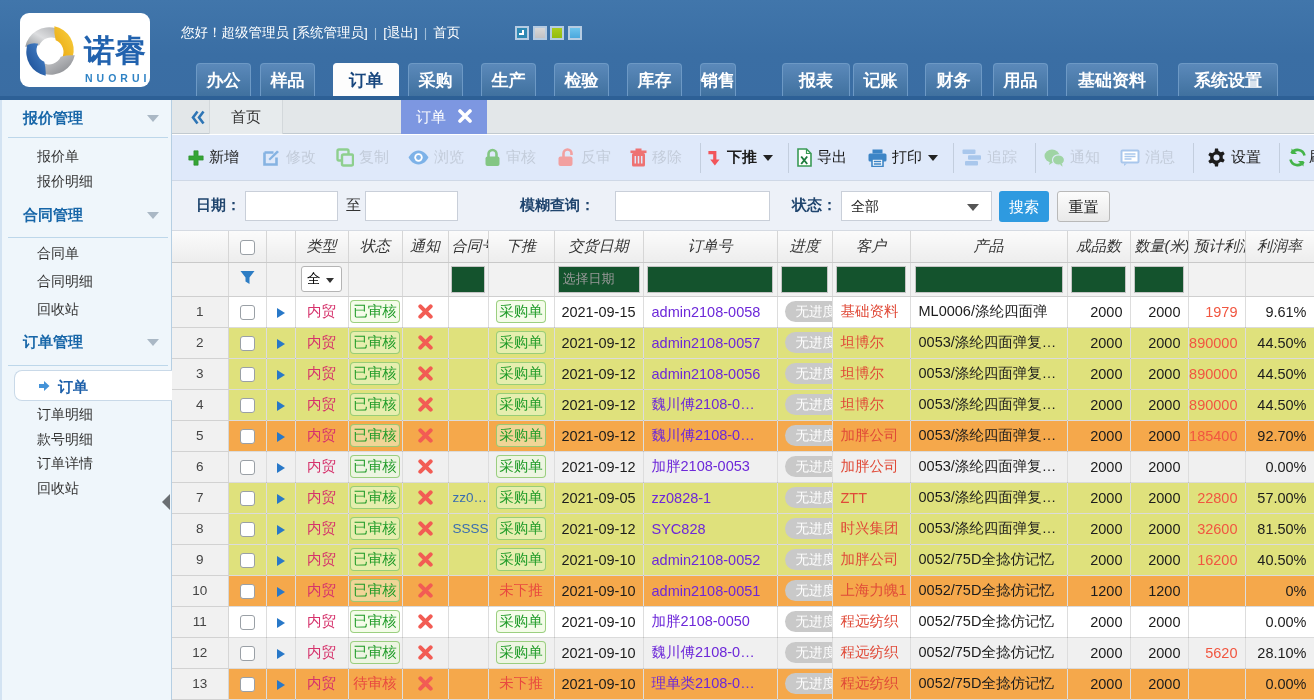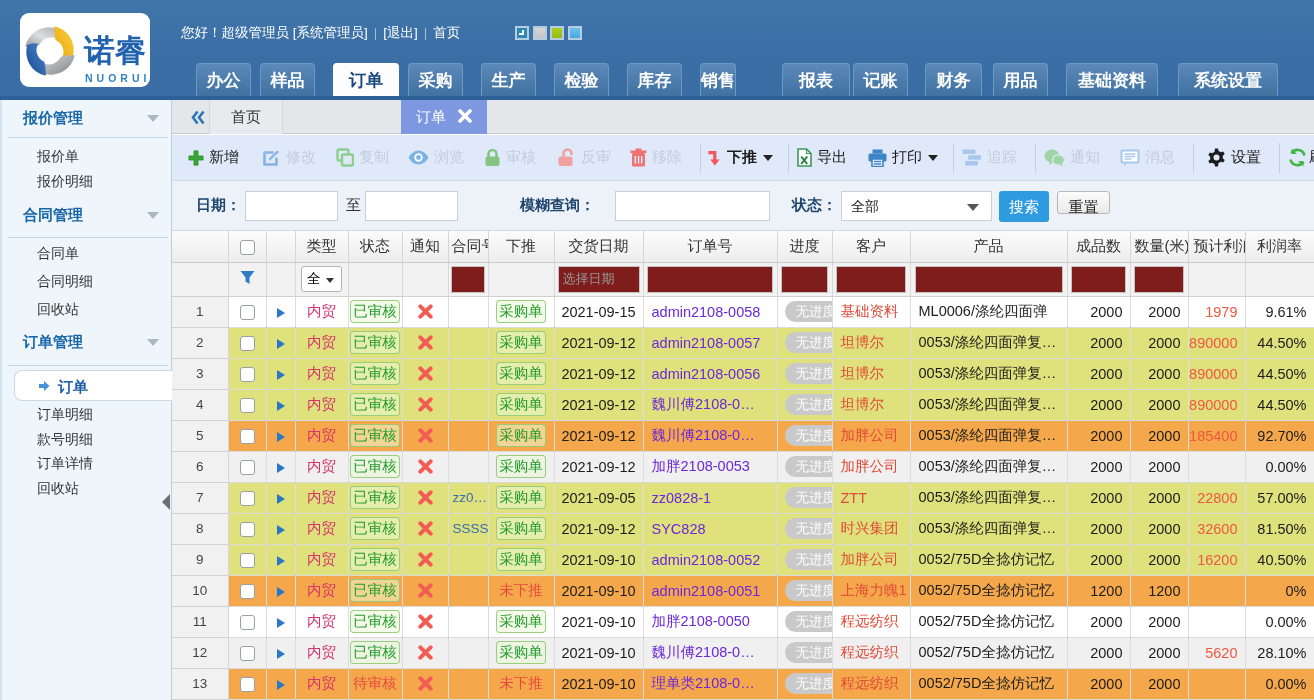--- a/index.html
+++ b/index.html
@@ -56,32 +56,32 @@
   background:#edf1f8; border-bottom:1px solid #d5dae2; font-size:15px; }
 #filter .lab { position:absolute; top:15px; font-weight:bold; color:#20456e; }
 #filter input, #filter .inp { position:absolute; top:10px; height:30px; background:#fff;
   border:1px solid #c9cfd9; font-size:14px; padding:0 6px; font-family:inherit; }
 #selStatus { position:absolute; top:10px; height:30px; background:#fff; border:1px solid #c9cfd9;
   line-height:28px; padding-left:9px; color:#222; font-size:14px; }
 #selStatus .car { position:absolute; right:12px; top:12px; width:0; height:0;
   border-left:6px solid transparent; border-right:6px solid transparent; border-top:7px solid #555; }
 #btnSearch { position:absolute; left:827px; top:10px; width:50px; height:31px; background:#2e9ae0;
   color:#fff; text-align:center; line-height:31px; border-radius:3px; font-size:15px; }
-#btnReset { position:absolute; left:885px; top:10px; width:53px; height:23px;
+#btnReset { position:absolute; left:885px; top:10px; width:53px; height:31px;
   background:linear-gradient(#fcfcfc,#e9e9e9); border:1px solid #b9b9b9; color:#222;
   text-align:center; line-height:29px; border-radius:3px; font-size:15px; }
 
 
 #grid { position:absolute; left:172px; top:231px; width:1142px; height:469px; overflow:hidden; }
 table { border-collapse:collapse; table-layout:fixed; width:1142px; }
 td,th { overflow:hidden; white-space:nowrap; font-weight:normal; }
 thead th { height:31px; background:linear-gradient(#fbfbfb,#ededed); border-right:1px solid #d6d6d6;
-  border-bottom:1px solid #c9c9c9; color:#333; font-size:15px; text-align:center; }
+  border-bottom:1px solid #c9c9c9; color:#333; font-size:15px; text-align:center;font-style:italic; }
 tr.frow td { height:34px; background:#f2f2f2; border-right:1px solid #d9d9d9; border-bottom:1px solid #cfcfcf; text-align:center; }
-tr.frow input { height:27px; border:1px solid #c4c4c4; background:#7f1d1d; font-size:13px; padding:0 4px; font-family:inherit; }
+tr.frow input { height:27px; border:1px solid #c4c4c4; background:#14532d; font-size:13px; padding:0 4px; font-family:inherit; }
 tbody td { height:31px; font-size:14.5px; color:#1c1c1c; border-right:1px solid rgba(100,100,100,0.22); border-bottom:1px solid rgba(110,110,110,0.25); }
 td.num { background:#f1f1f1 !important; text-align:center; color:#444; font-size:13.5px;
   border-right:1px solid #d6d6d6; border-bottom:1px solid #d2d2d2; }
 tr.w td { background:#fff; }
 tr.g td { background:#f0f0f0; }
 tr.y td { background:#dfe17c; }
 tr.o td { background:#f5a84b; }
 .ctr { text-align:center; }
 .rt { text-align:right; padding-right:7px; }
 .lt { text-align:left; padding-left:8px; }

